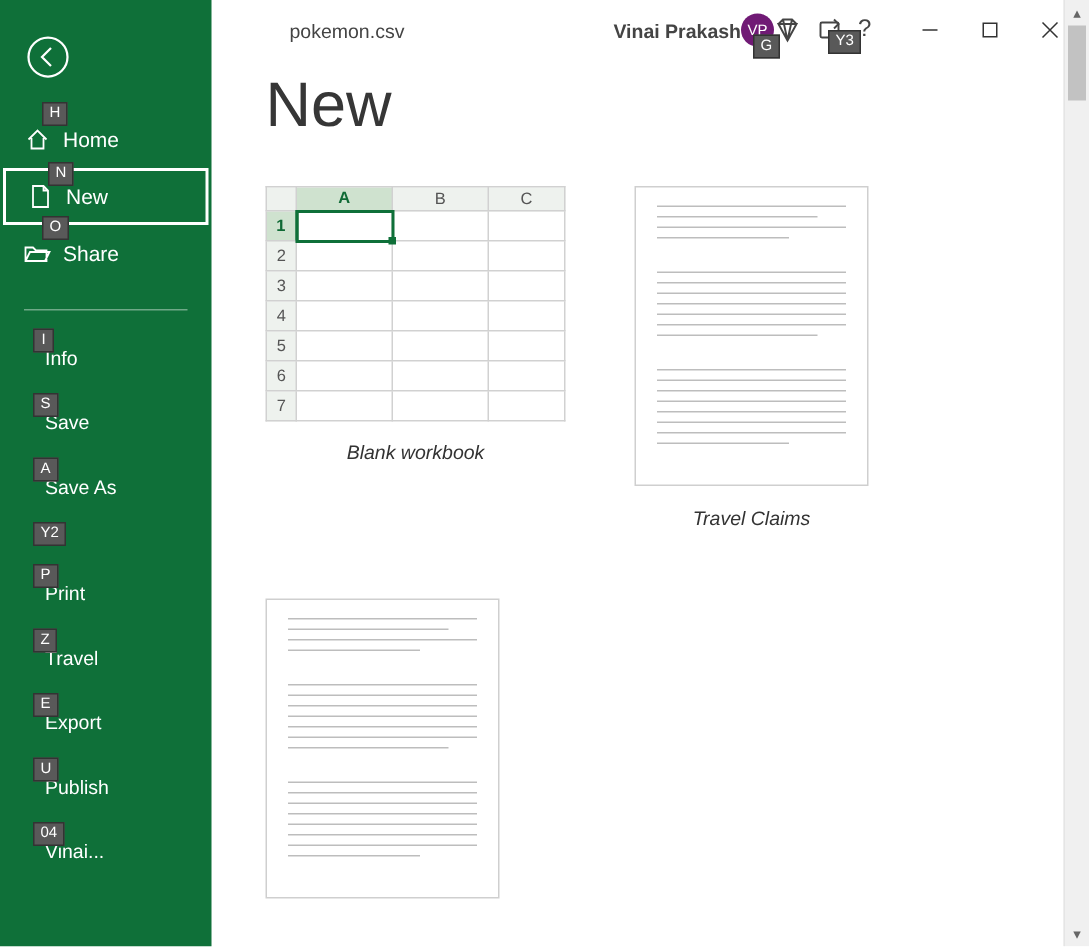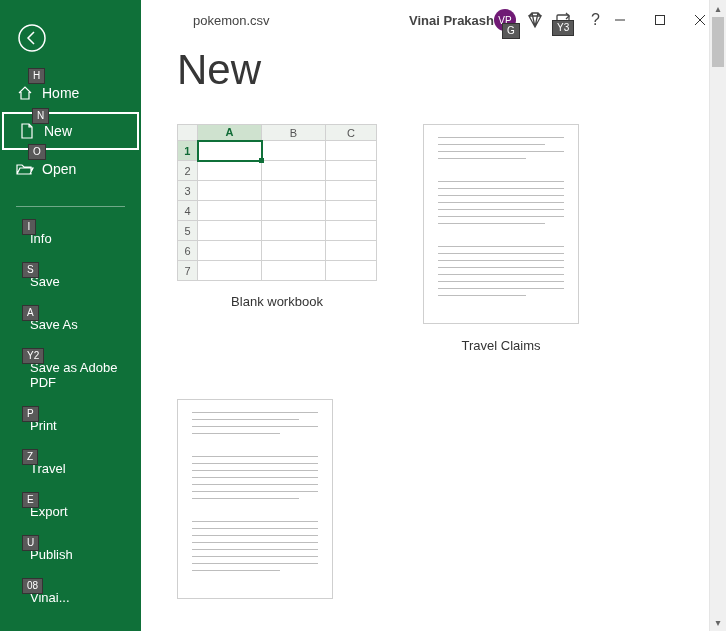--- a/index.html
+++ b/index.html
@@ -19,34 +19,34 @@
     .side-list2 .keytip { top:2px; left:22px; }
     
     .main-wrap { flex:1; position:relative; display:flex; flex-direction:column; overflow:hidden; }
     .titlebar { height:40px; display:flex; align-items:center; padding:0 6px 0 20px; }
     .filename { font-size:13px; color:#444; margin-left:32px; flex:0 0 auto; }
     .spacer { flex:1; }
     .username { font-size:13px; color:#444;font-weight:bold; }
     .avatar { width:22px; height:22px; border-radius:50%; background:#701a75; color:#fff; font-size:10px; display:flex; align-items:center; justify-content:center; }
     .avatar-wrap { position:relative; }
     .avatar-wrap .keytip, .titleicon .keytip { top:14px; left:8px; }
-    .titleicon { position:relative; width:28px; height:28px; display:flex; align-items:center; justify-content:flex-end; cursor:pointer; }
+    .titleicon { position:relative; width:28px; height:28px; display:flex; align-items:center; justify-content:flex-start; cursor:pointer; }
     .winbtn { width:40px; height:28px; display:flex; align-items:center; justify-content:center; cursor:pointer; }
     .content { flex:1; position:relative; padding:0 36px 20px 36px; overflow:hidden; }
     .heading { font-size:42px; font-weight:300; color:#363636; margin:6px 0 30px 0; }
     
     .scrollbar { position:absolute; right:0; top:0; bottom:0; width:17px; background:#f0f0f0; border-left:1px solid #e5e5e5;}
     .scroll-up,.scroll-down{height:17px; display:flex;align-items:center;justify-content:center;font-size:10px;color:#666;cursor:pointer;}
     .scroll-thumb{position:absolute;top:17px;left:2px;right:2px;height:50px;background:#c2c2c2;}
     .scroll-down{position:absolute;bottom:0;left:0;right:0;}
     
     .templates { display:flex; flex-wrap:wrap; gap:46px 46px; }
     .template { display:flex; flex-direction:column; align-items:center; gap:14px; cursor:pointer; }
     .tmpl-thumb { border:1px solid #cfcfcf; background:#fff; width:156px; height:200px; position:relative; }
-    .tmpl-caption { font-size:13px; color:#333; text-align:center; }
+    .tmpl-caption { font-size:13px; color:#333; text-align:center;font-style:italic; }
     
     .blank-thumb { width:200px; height:156px; border:none; }
     .sheet { width:100%; height:100%; border-collapse:collapse; font-size:11px; }
     .sheet th, .sheet td { border:1px solid #d1d1d1; text-align:center; font-weight:400; color:#555; }
     .sheet .corner { width:20px; background:#eef2ee; }
     .sheet thead th { background:#eef2ee; height:16px;}
     .sheet .rowhdr { background:#eef2ee; width:20px; }
     .sheet thead th.active { background:#cfe2cf; font-weight:600; color:#0f6a35; border-bottom:2px solid #0f7039; }
     .sheet .rowhdr.active { background:#cfe2cf; font-weight:600; color:#0f6a35; border-right:2px solid #0f7039; }
     .sheet td.sel { outline:2px solid #0f7039; outline-offset:-1px; position:relative;}
@@ -95,61 +95,60 @@
         <span>New</span>
       </div>
 
       <div class="side-item">
         <span class="keytip">O</span>
         <span class="ic">
           <svg width="18" height="14" viewBox="0 0 18 14" fill="none" stroke="#fff" stroke-width="1.2">
               <path d="M1 3 H6 L8 5 H15 V12 H1 Z M1 12 L4 6 H17 L14 12"></path>
             </svg>
         </span>
-        <span>Open</span>
+        <span>Share</span>
       </div>
     </div>
 
     <div class="side-sep"></div>
 
     <div class="side-group side-list2">
       <div class="side-item">
         <span class="keytip">I</span>
         <span>Info</span>
       </div>
       <div class="side-item">
         <span class="keytip">S</span>
         <span>Save</span>
       </div>
       <div class="side-item">
         <span class="keytip">A</span>
         <span>Save As</span>
       </div>
       <div class="side-item">
         <span class="keytip">Y2</span>
-        <span>Save as Adobe PDF</span>
       </div>
       <div class="side-item">
         <span class="keytip">P</span>
         <span>Print</span>
       </div>
       <div class="side-item">
         <span class="keytip">Z</span>
         <span>Travel</span>
       </div>
       <div class="side-item">
         <span class="keytip">E</span>
         <span>Export</span>
       </div>
       <div class="side-item">
         <span class="keytip">U</span>
         <span>Publish</span>
       </div>
       <div class="side-item">
-        <span class="keytip">08</span>
+        <span class="keytip">04</span>
         <span>Vinai...</span>
       </div>
     </div>
   </div>
 
   <div class="main-wrap">
 
     <div class="titlebar">
       <span class="filename">pokemon.csv</span>
       <span class="spacer"></span>

